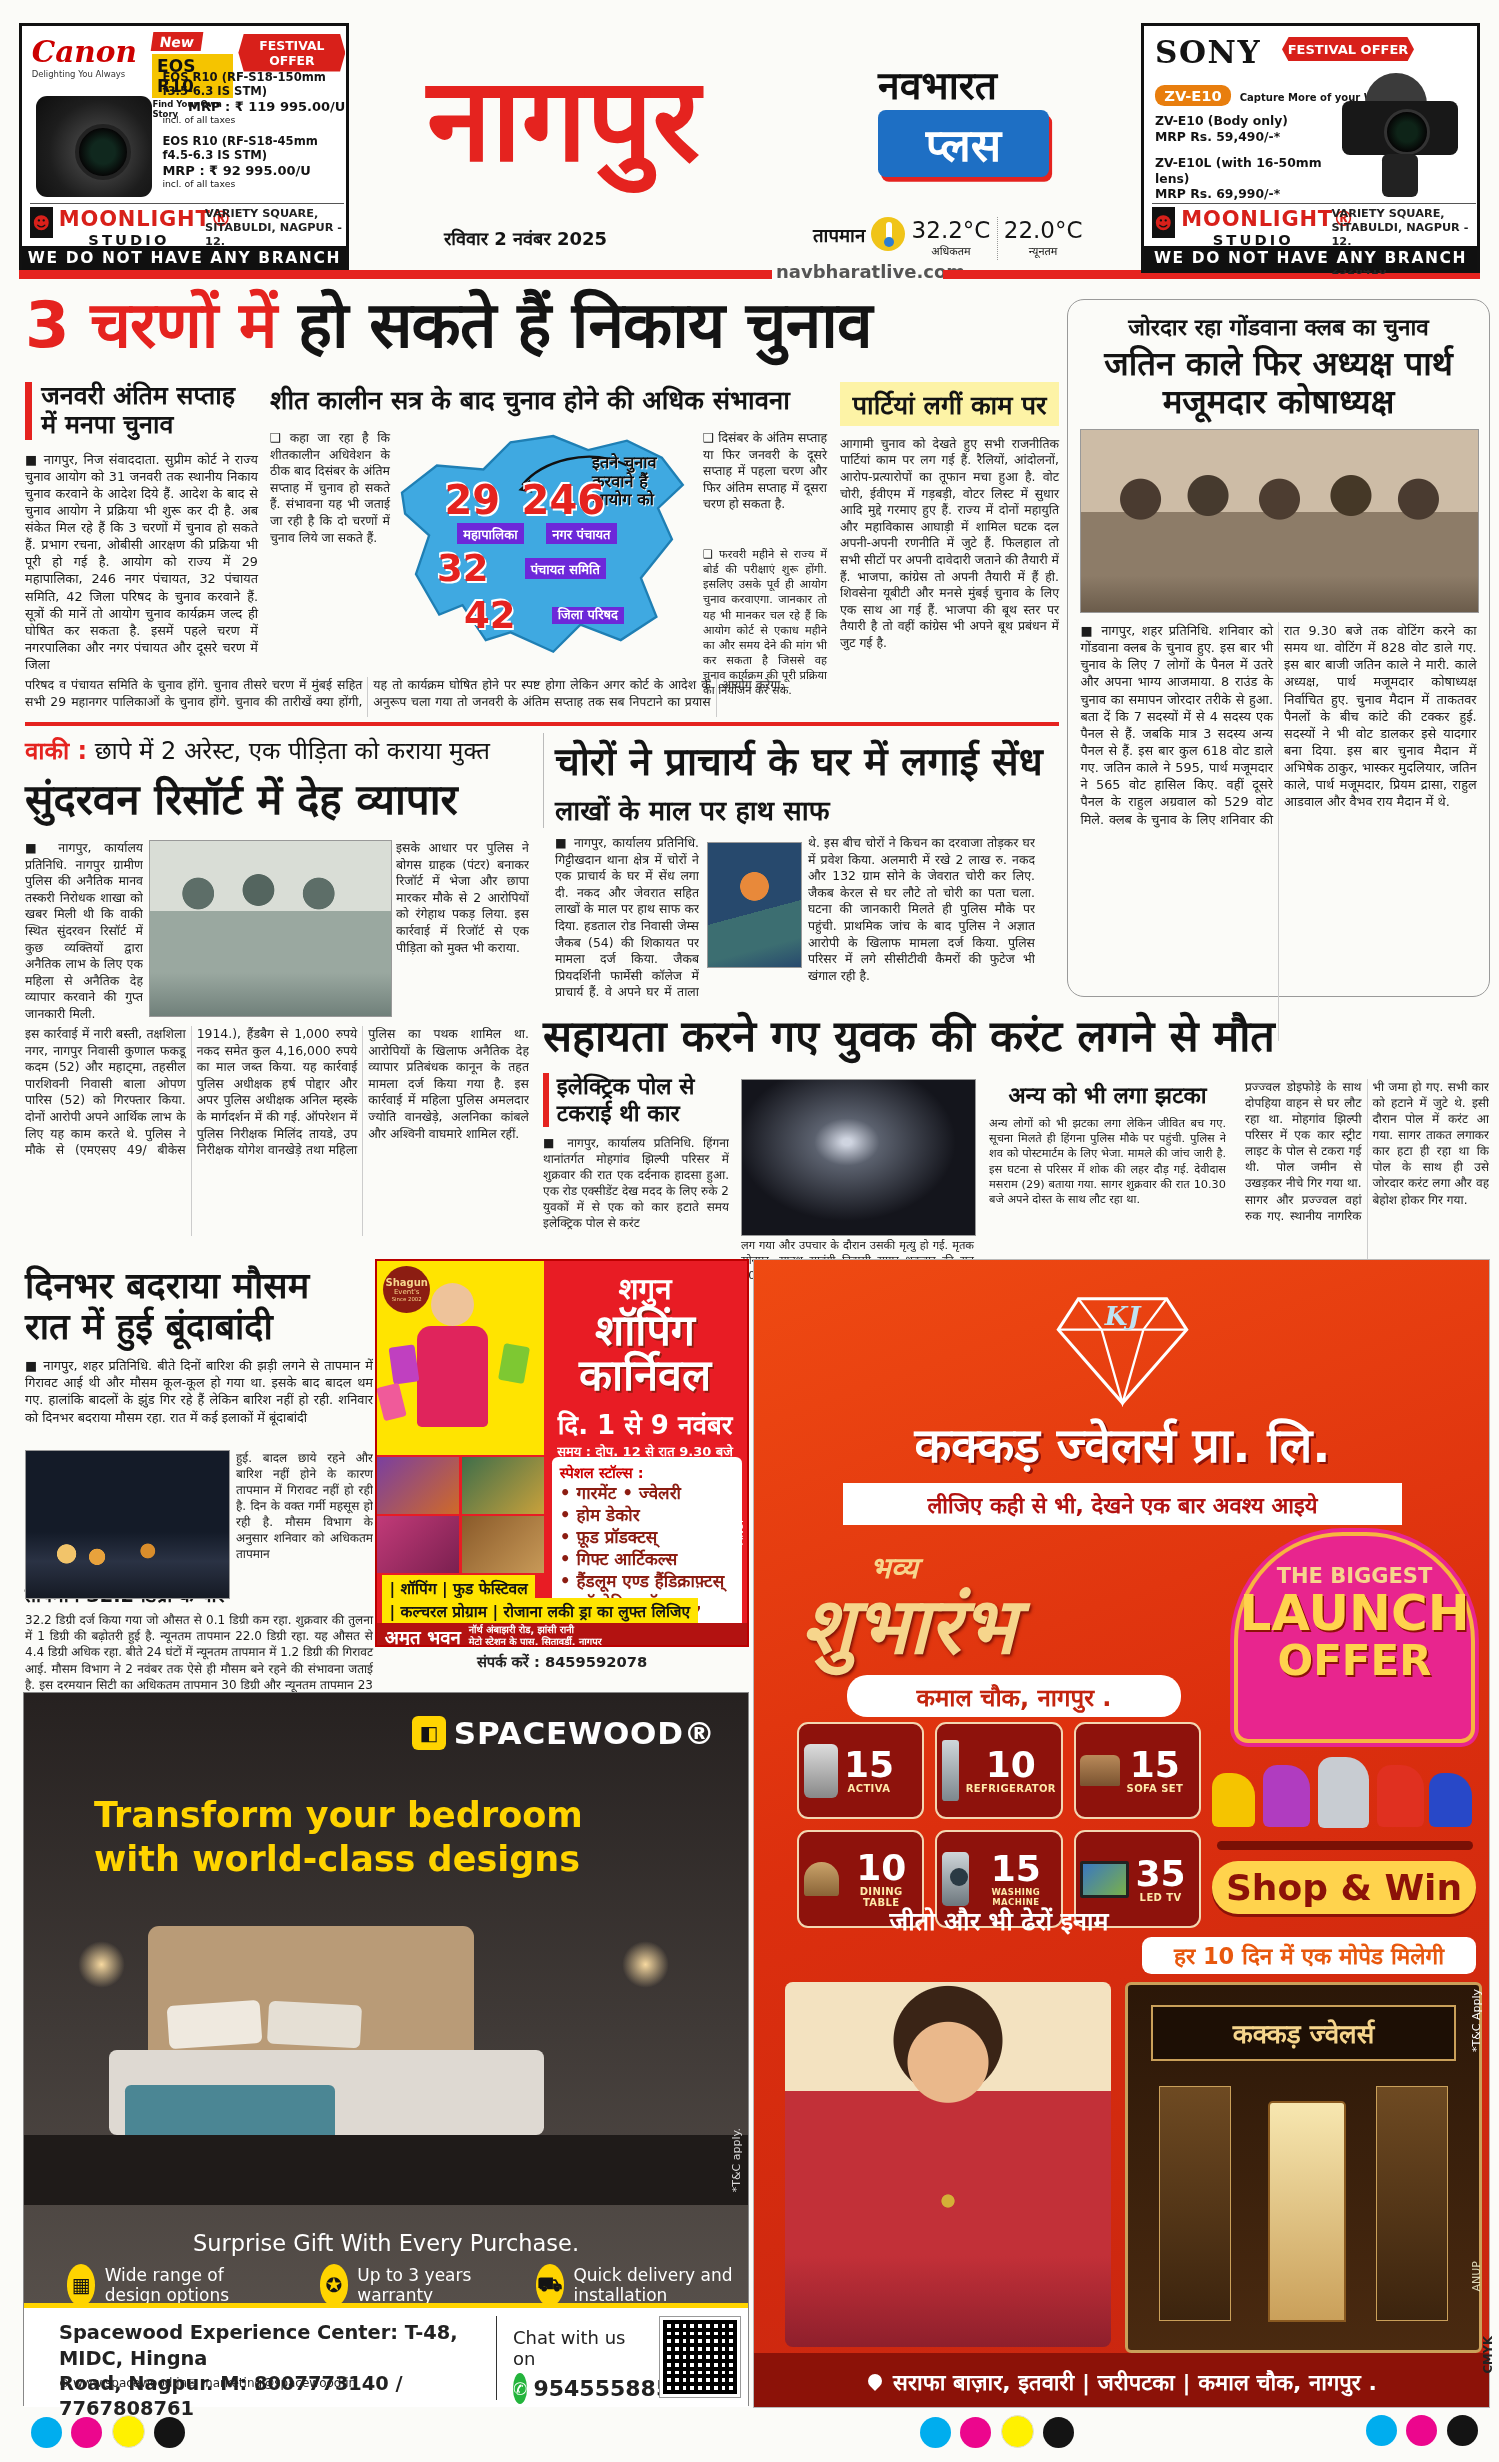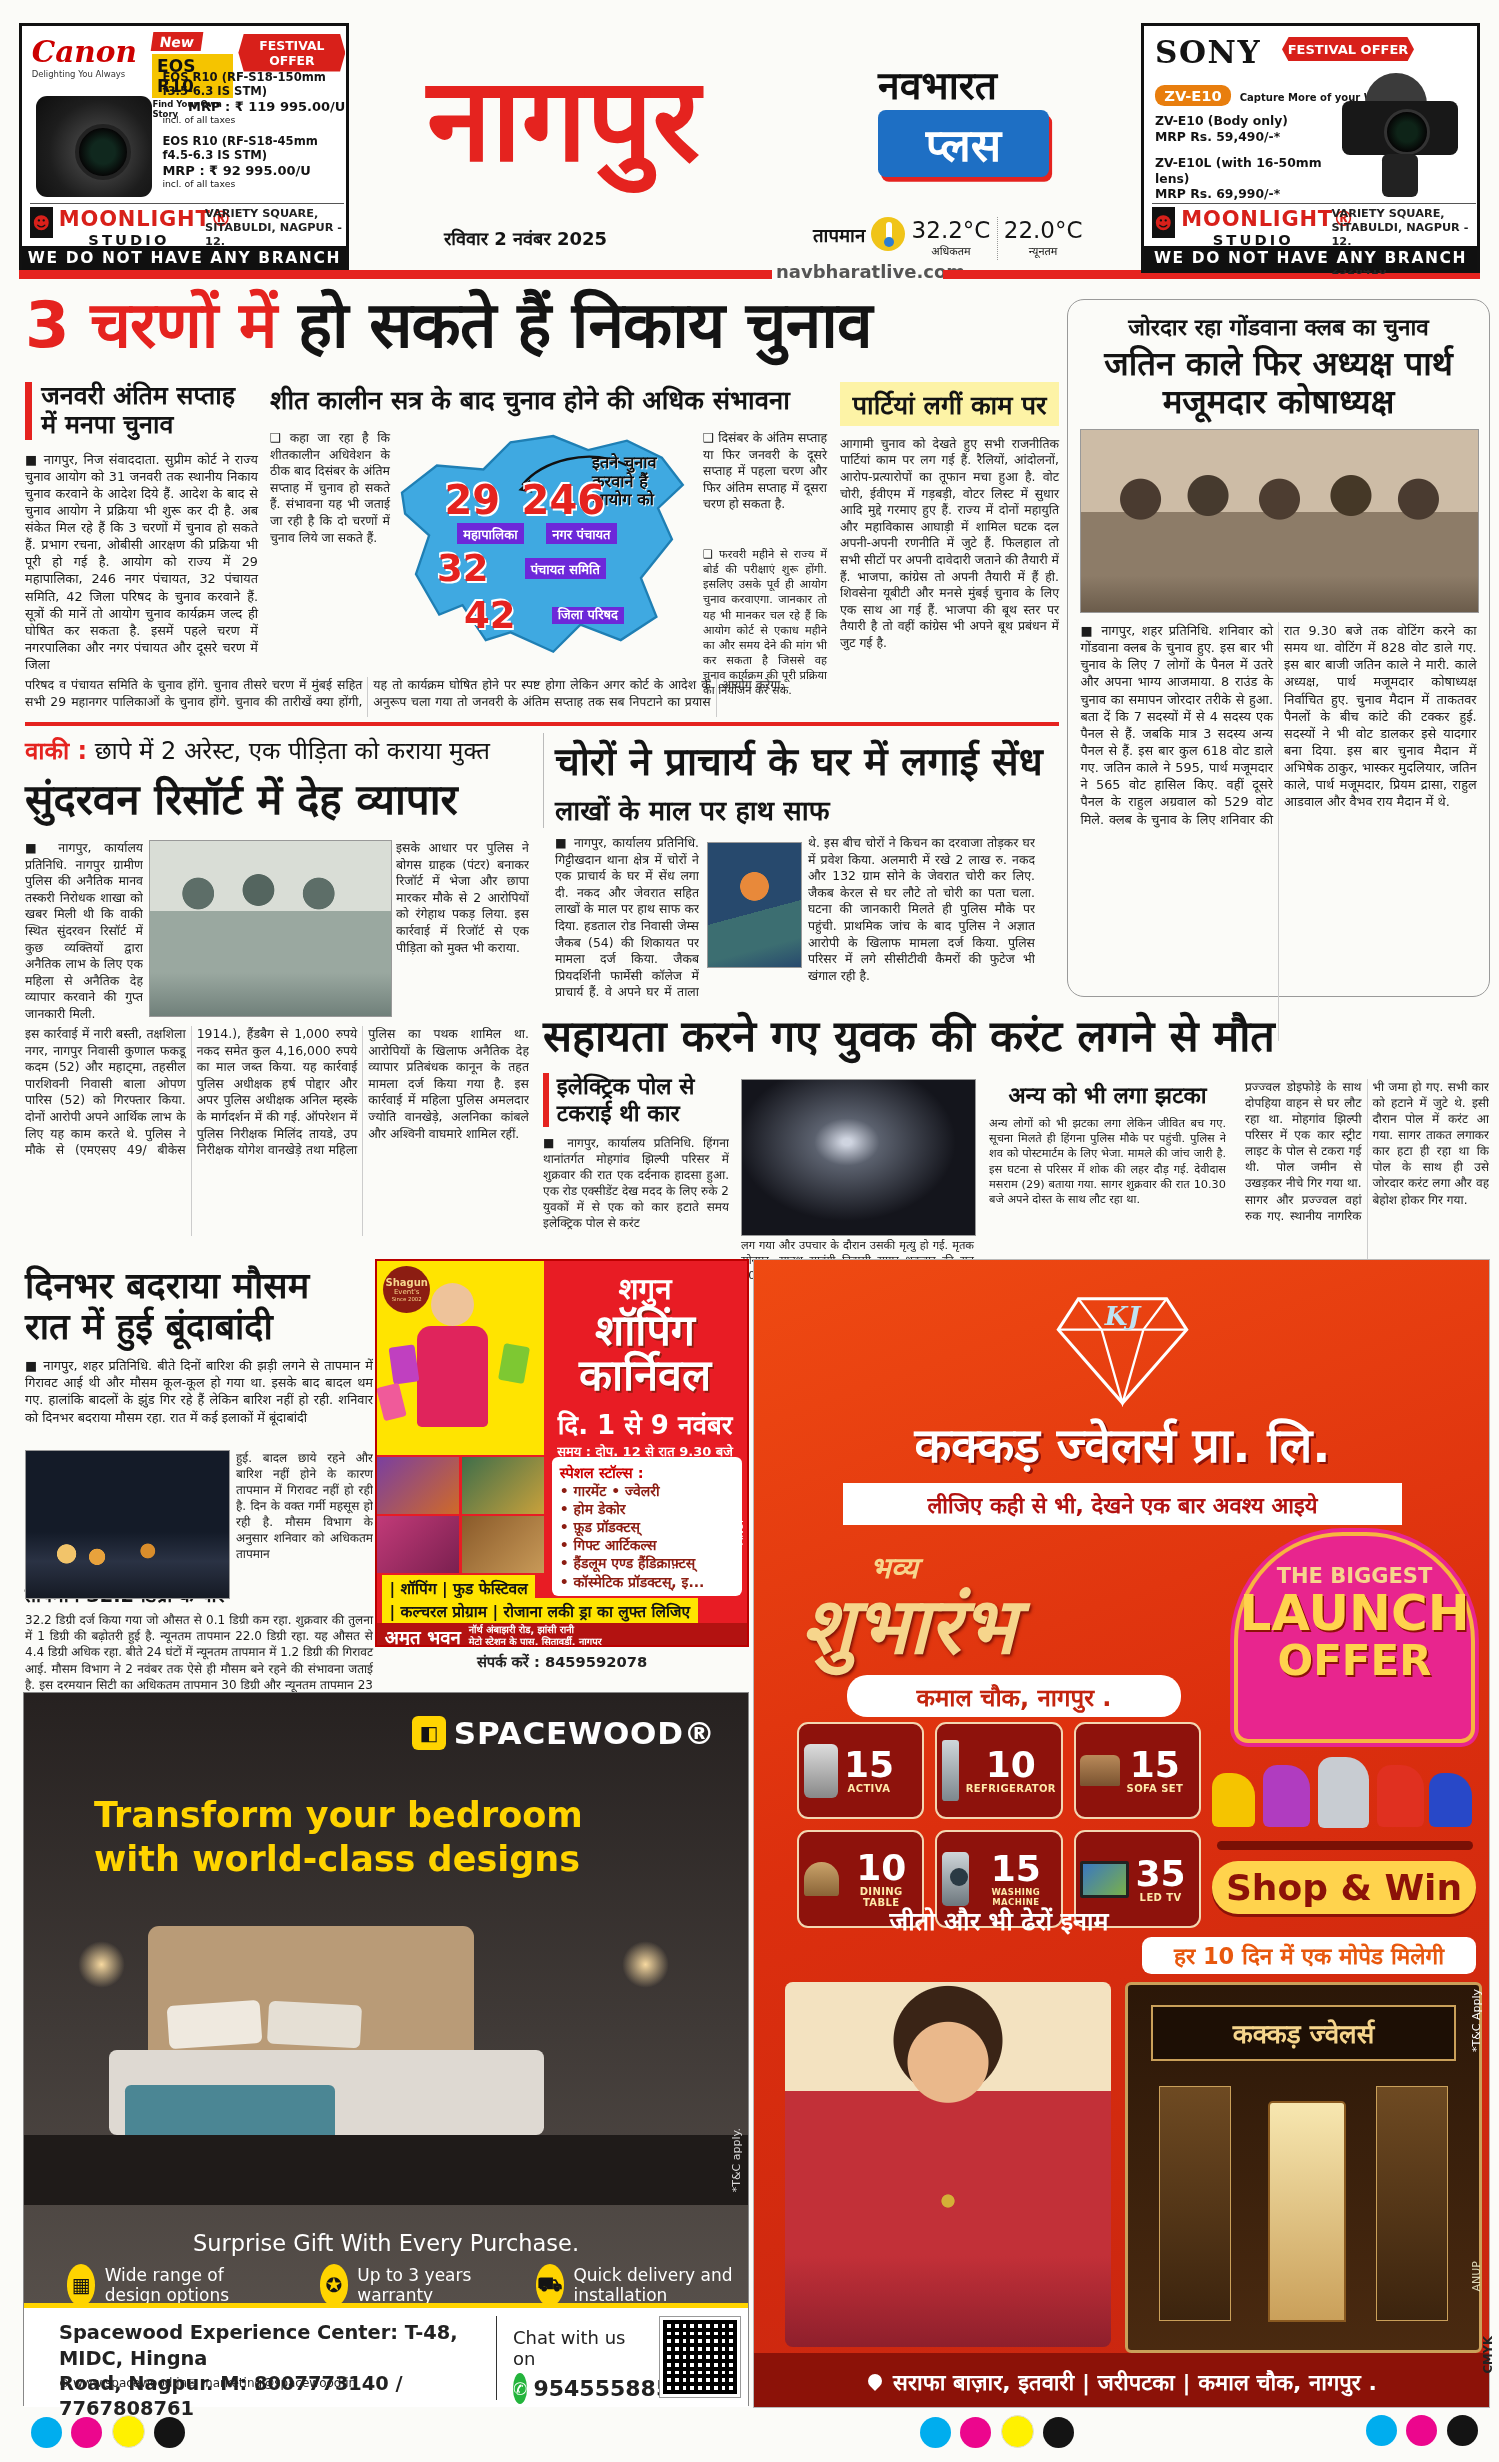--- a/index.html
+++ b/index.html
@@ -316,21 +316,21 @@
 
     <div class="abs ctr" style="left:171px;top:6.2px;width:194px;color:#fff;">
       <div style="font-size:29.5px;font-weight:800;">शगुन</div>
       <div style="font-size:43px;font-weight:800;line-height:1.05;text-shadow:1.6px 2.3px 0 #8c1d12;">शॉपिंग</div>
       <div style="font-size:43px;font-weight:800;line-height:1.05;text-shadow:1.6px 2.3px 0 #8c1d12;">कार्निवल</div>
       <div style="font-size:26px;font-weight:800;margin-top:7.8px;">दि. 1 से 9 नवंबर</div>
       <div style="font-size:13px;font-weight:700;">समय : दोप. 12 से रात 9.30 बजे तक</div>
     </div>
     <div class="abs" style="left:175px;top:196px;width:190px;background:#fff;border-radius:6.2px;padding:4.7px 7.8px;box-sizing:border-box;">
       <div style="color:#c00;font-weight:800;font-size:14.7px;">स्पेशल स्टॉल्स :</div>
-      <div style="color:#8c1d12;font-weight:700;font-size:14px;line-height:1.3;">
+      <div style="color:#8c1d12;font-weight:700;font-size:17px;line-height:1.3;">
         <div>• गारमेंट • ज्वेलरी</div>
         <div>• होम डेकोर</div>
         <div>• फ़ूड प्रॉडक्टस्</div>
         <div>• गिफ्ट आर्टिकल्स</div>
         <div>• हैंडलूम एण्ड हैंडिक्राफ़्टस्</div>
         <div>• कॉस्मेटिक प्रॉडक्टस्, इ...</div>
       </div>
     </div>
     <div class="abs shag-strip" style="left:4.7px;top:314px;padding:1.6px 7.8px;font-size:15.5px;">| शॉपिंग | फुड फेस्टिवल</div>
     <div class="abs shag-strip" style="left:4.7px;top:337px;padding:1.6px 7.8px;font-size:15.5px;">| कल्चरल प्रोग्राम | रोजाना लकी ड्रा का लुफ्त लिजिए</div>

